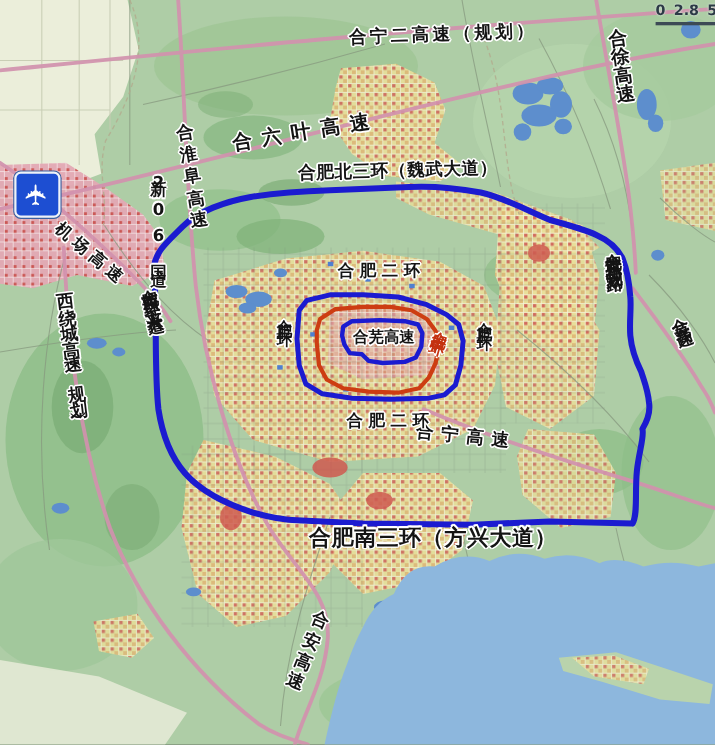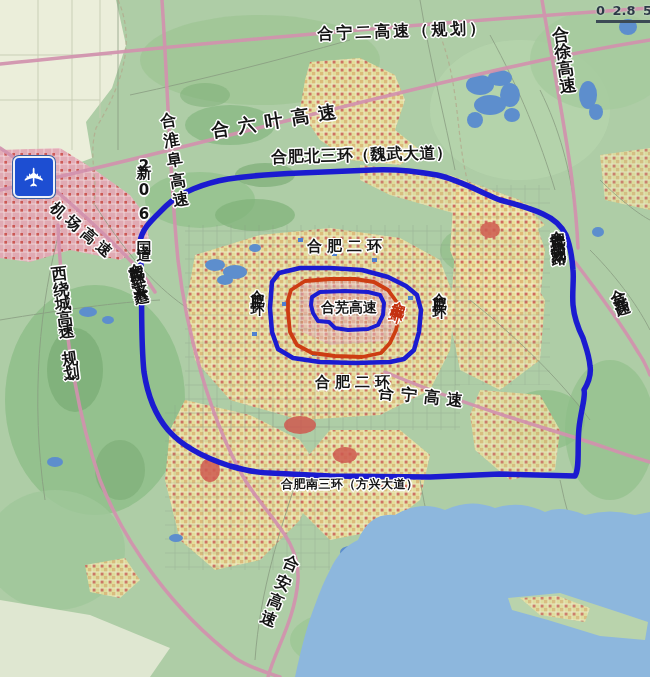--- a/index.html
+++ b/index.html
@@ -21,21 +21,21 @@
   .l-hexu{left:549px;top:13px;font-size:17px;letter-spacing:17px;transform:rotate(-8deg);transform-origin:top left;}
   .l-heliuye{left:210px;top:122px;font-size:18px;letter-spacing:9px;transform:rotate(-9deg);transform-origin:left top;}
   .l-hehuaifu{left:157px;top:100px;font-size:16px;letter-spacing:20px;transform:rotate(-9deg);transform-origin:top left;}
   .l-xin206{left:136px;top:151px;font-size:15px;letter-spacing:6px;}
   .l-jichang{left:57px;top:200px;font-size:15px;letter-spacing:5px;transform:rotate(40deg);transform-origin:left top;}
   .l-xiraocheng{left:49px;top:255px;font-size:16px;letter-spacing:14px;transform:rotate(-7deg);transform-origin:top left;}
   .l-beisanhuan{left:271px;top:147px;font-size:16px;letter-spacing:.5px;transform:rotate(-1.5deg);}
   .l-xisanhuan{left:124px;top:253px;font-size:15px;letter-spacing:3px;transform:rotate(-12deg);transform-origin:top left;}
   .l-dongsanhuan{left:548px;top:219px;font-size:15px;letter-spacing:2.5px;transform:rotate(-4deg);transform-origin:top left;}
   .l-hewu{left:604px;top:281px;font-size:15px;letter-spacing:4px;transform:rotate(-20deg);transform-origin:top left;}
-  .l-nansanhuan{left:281px;top:478px;font-size:12px;letter-spacing:.5px;}
+  .l-nansanhuan{left:281px;top:478px;font-size:20px;letter-spacing:.5px;}
   .l-hean{left:292px;top:540px;font-size:16px;letter-spacing:20px;transform:rotate(22deg);transform-origin:top left;}
   .l-hening{left:379px;top:384px;font-size:16px;letter-spacing:7px;transform:rotate(6deg);transform-origin:left top;}
   .l-erhuan-top{left:307px;top:239px;font-size:15px;letter-spacing:5px;}
   .l-erhuan-bottom{left:315px;top:375px;font-size:15px;letter-spacing:5px;}
   .l-erhuan-left{left:251px;top:279px;font-size:14px;letter-spacing:4px;}
   .l-erhuan-right{left:433px;top:282px;font-size:14px;letter-spacing:4px;}
   .l-yihuan{left:321px;top:300px;font-size:14px;letter-spacing:0;}
   .l-zhonghuan{left:397px;top:291px;font-size:14px;letter-spacing:3px;transform:rotate(16deg);transform-origin:top center;
     text-shadow:-1.5px 0 0 #fff,1.5px 0 0 #fff,0 -1.5px 0 #fff,0 1.5px 0 #fff;}
   .airport{

